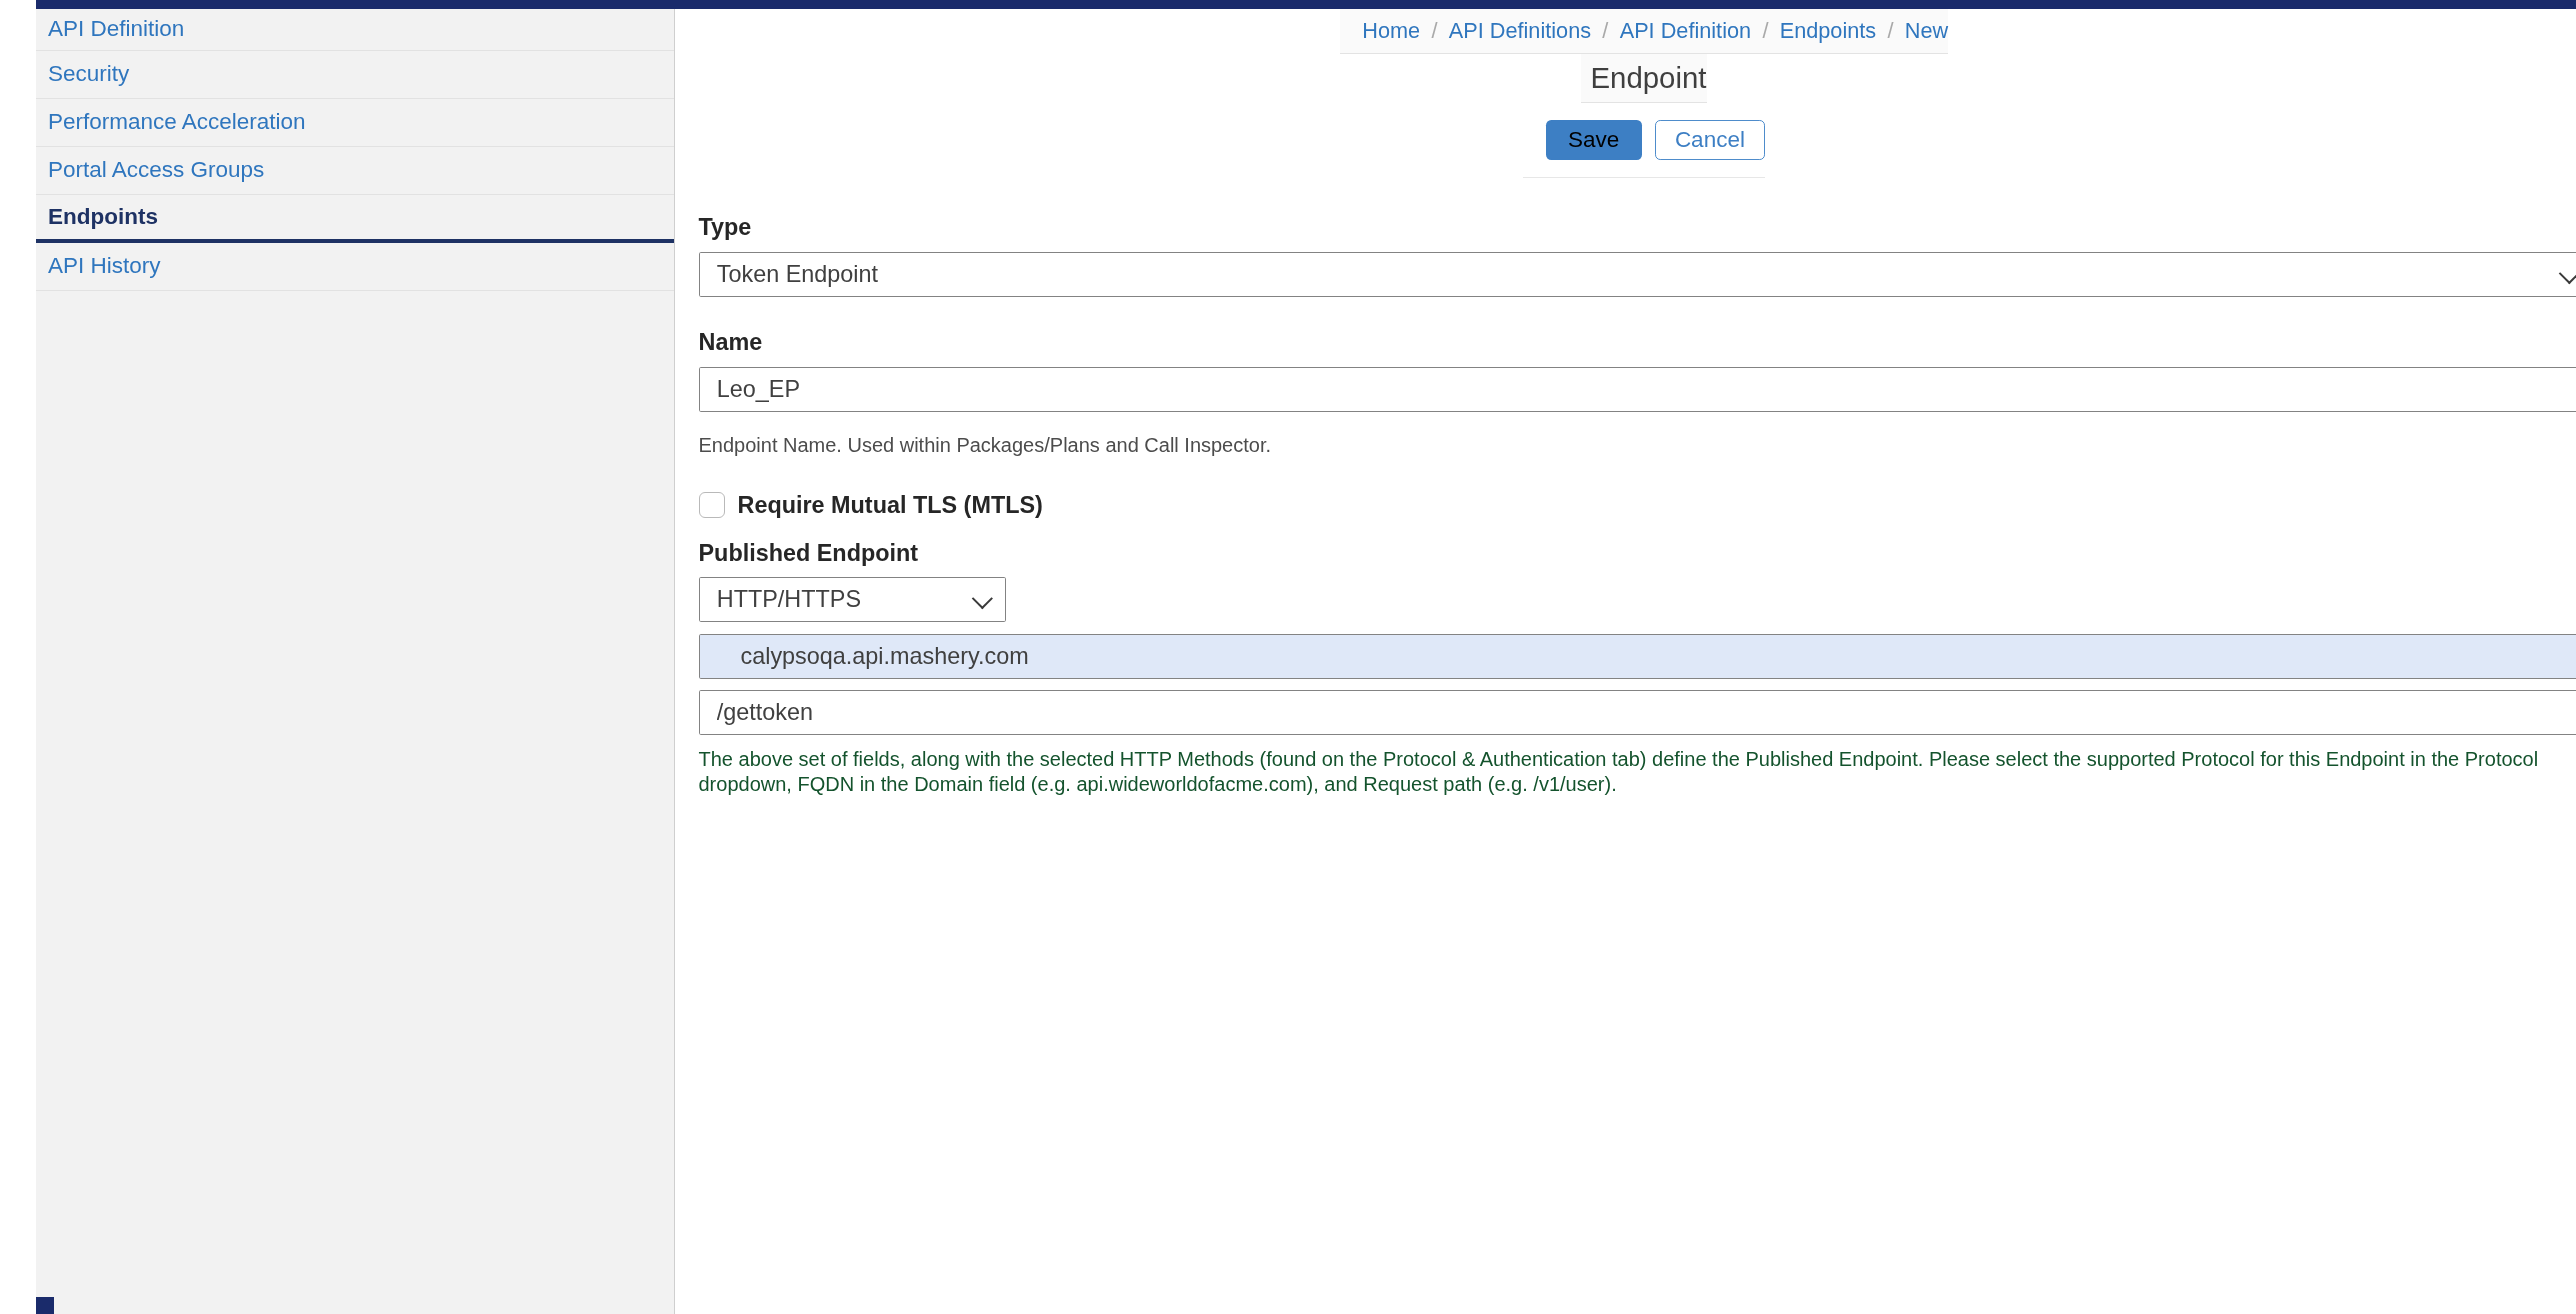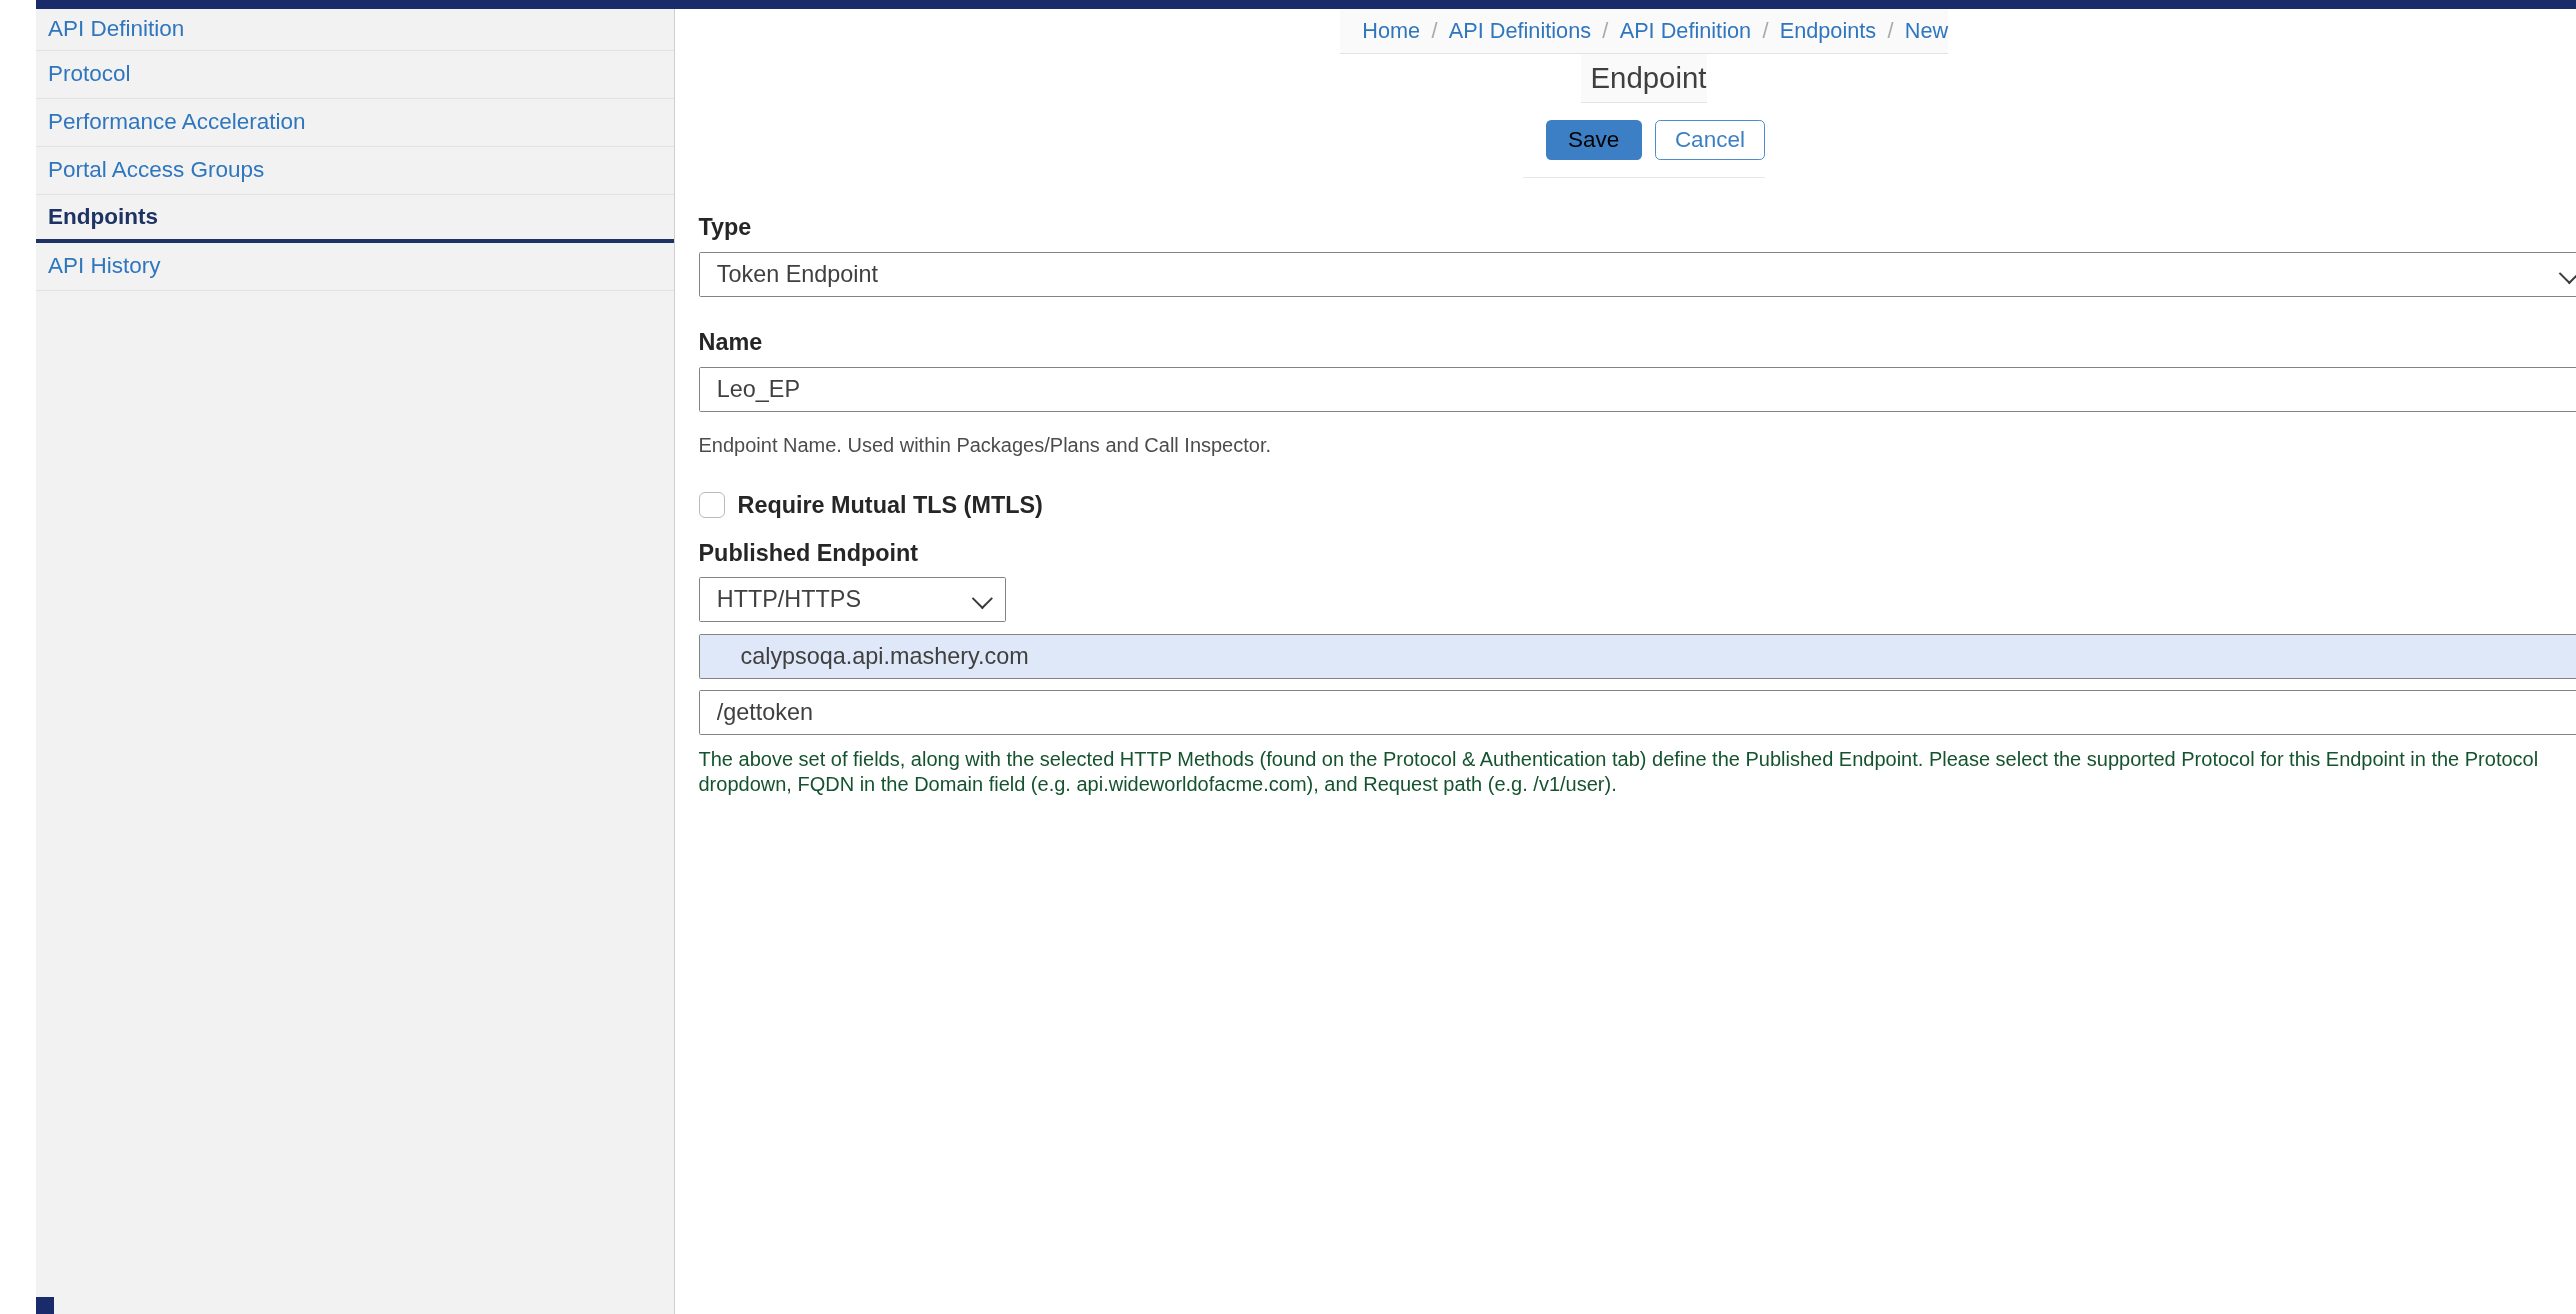--- a/index.html
+++ b/index.html
@@ -74,21 +74,21 @@
   .corner-marker { position:absolute; left:0; bottom:0; width:18px; height:18px; background:#1a2b6b; }
 </style>
 </head>
 <body>
 
 <div id="root">
   <div class="topbar"></div>
 
   <div class="sidebar">
     <div class="side-item">API Definition</div>
-    <div class="side-item">Protocol</div>
+    <div class="side-item">Security</div>
     <div class="side-item">Performance Acceleration</div>
     <div class="side-item">Portal Access Groups</div>
     <div class="side-item active">Endpoints</div>
     <div class="side-item">API History</div>
   </div>
 
   <div class="main">
 
     <div class="breadcrumb-row">
       <span class="crumb">Home</span>

